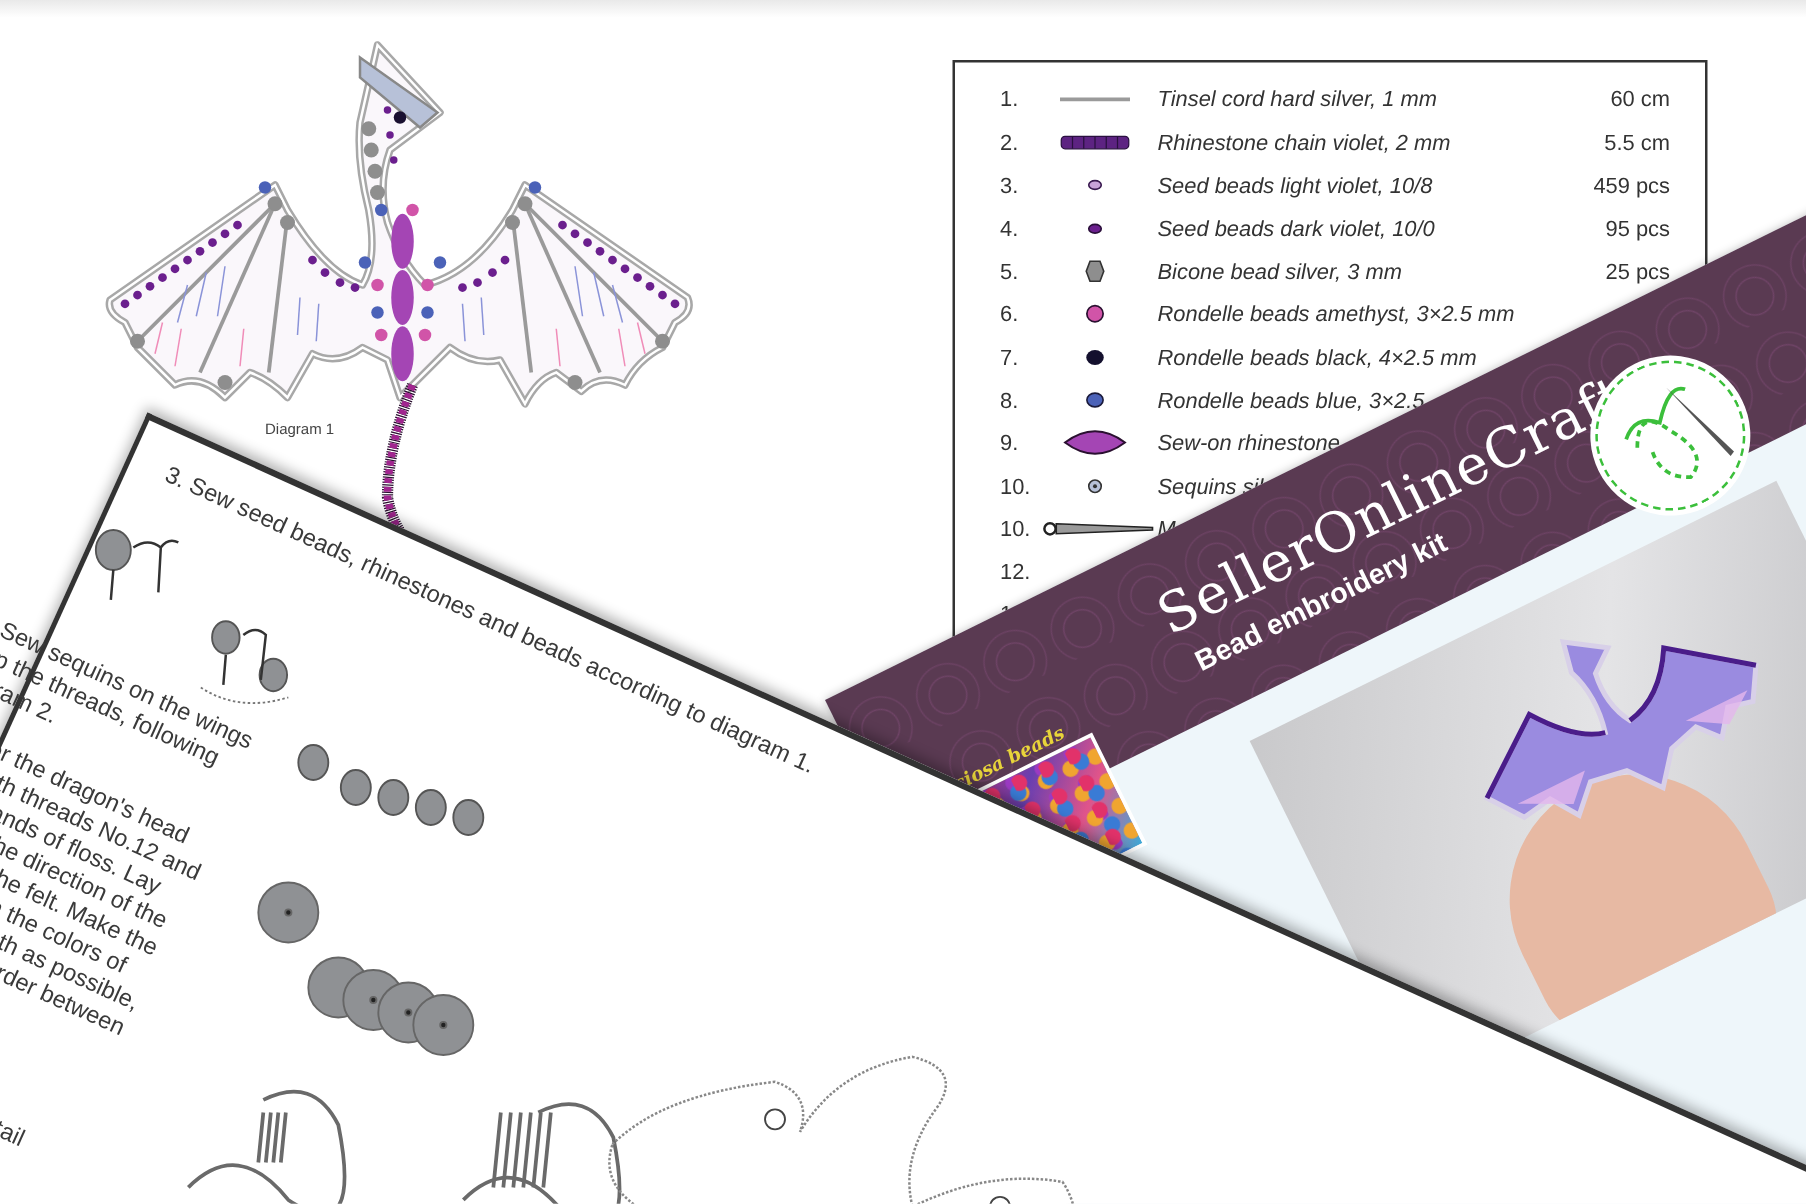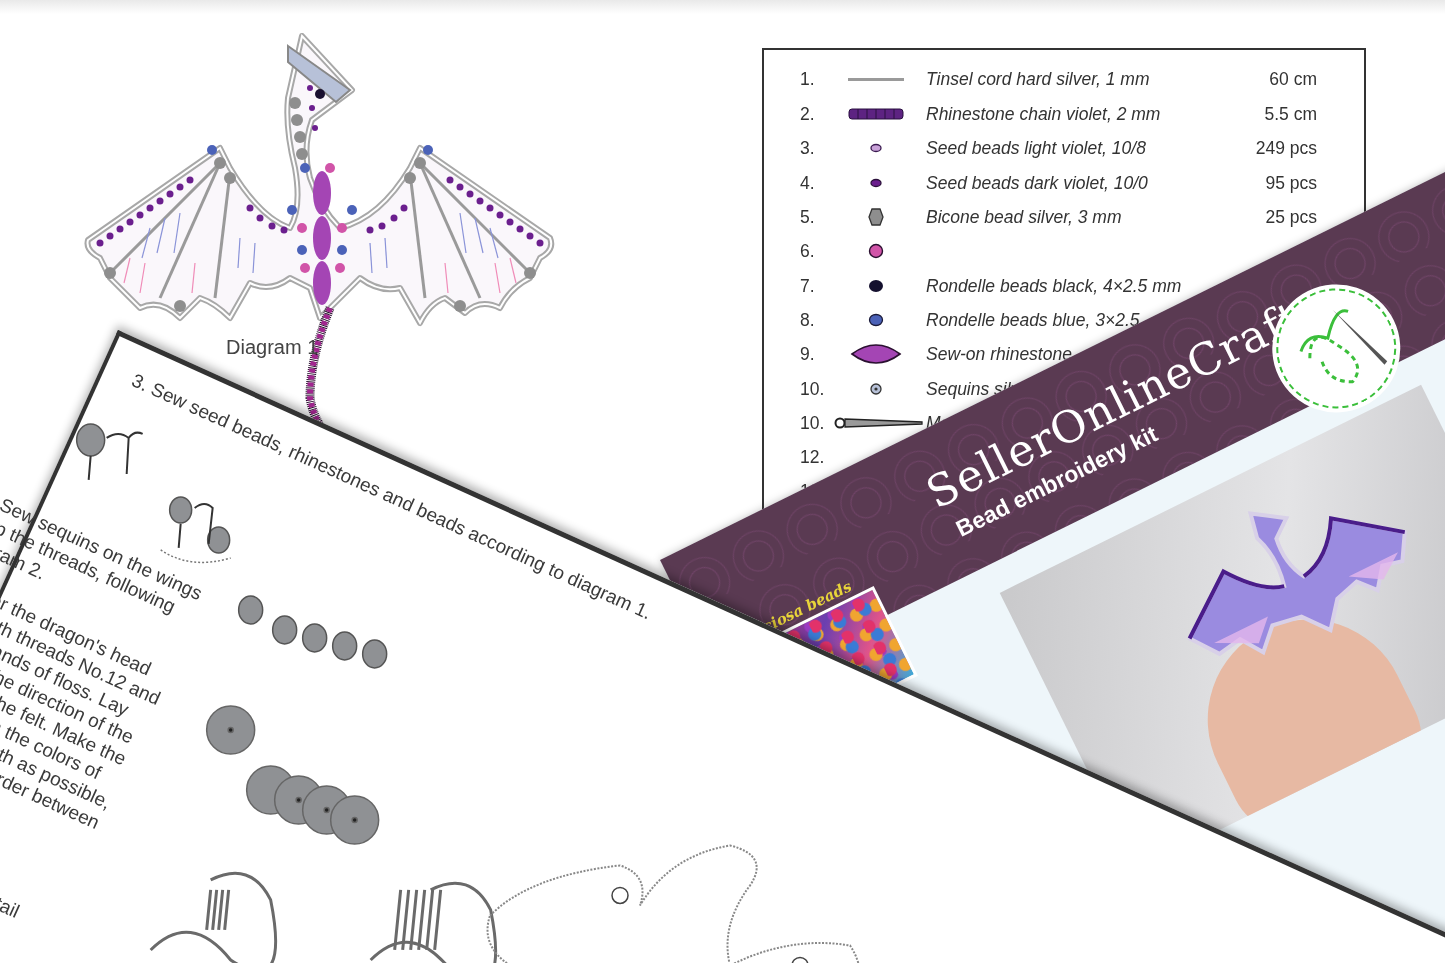--- a/index.html
+++ b/index.html
@@ -4,31 +4,31 @@
 <style>
   * { box-sizing: border-box; margin: 0; padding: 0; }
   html, body { width: 1445px; height: 963px; overflow: hidden; background: #ffffff; }
   body { position: relative; font-family: "Liberation Sans", sans-serif; }
 
   .topfade { position: absolute; left: 0; top: 0; width: 1445px; height: 14px;
     background: linear-gradient(#e9e9e9, #ffffff); }
 
   
   .diagram { position: absolute; left: 40px; top: 28px; width: 540px; height: 480px; }
-  .diagram-caption { position: absolute; left: 186px; top: 308px; font-size: 20px; color: #444; }
+  .diagram-caption { position: absolute; left: 172px; top: 308px; font-size: 12px; color: #444; }
 
   
   .materials { position: absolute; left: 762px; top: 48px; width: 604px; height: 472px;
     border: 2px solid #333; background: #fff; }
   .mat-row { position: absolute; left: 0; width: 600px; height: 34px; display: flex; align-items: center;
     font-size: 17.5px; color: #333; }
   .mat-num { position: absolute; left: 36px; width: 40px; }
   .mat-icon { position: absolute; left: 82px; width: 60px; height: 24px; display: flex; align-items: center; justify-content: center; }
   .mat-name { position: absolute; left: 162px; white-space: nowrap; font-style: italic; }
-  .mat-qty { position: absolute; right: 47px; text-align: right; white-space: nowrap; }
+  .mat-qty { position: absolute; right: 28px; text-align: right; white-space: nowrap; }
 
   
   .card { position: absolute; left: 660px; top: 560px; width: 1100px; height: 720px;
     transform-origin: 0 0; transform: rotate(-26.3deg); background: #eef6fa; box-shadow: 0 0 8px rgba(0,0,0,.25); }
   .card-banner { position: absolute; left: 0; top: 0; width: 1100px; height: 150px; background: #5a3a52;
     background-image:
       radial-gradient(circle at 30px 40px, transparent 14px, rgba(160,90,150,.35) 15px, transparent 16px),
       radial-gradient(circle at 30px 40px, transparent 24px, rgba(160,90,150,.3) 25px, transparent 26px);
     background-size: 60px 60px; }
   .brand-title { position: absolute; left: 270px; top: 36px; font-family: "DejaVu Serif", serif;
@@ -208,21 +208,21 @@
     <span class="mat-qty">5.5 cm</span>
   </div>
   <div class="mat-row" style="top:81px">
     <span class="mat-num">3.</span>
     <span class="mat-icon">
         <svg width="12" height="10">
           <ellipse cx="6" cy="5" rx="5" ry="3.5" fill="#c9a2d9" stroke="#3a1a50" stroke-width="1.3"></ellipse>
         </svg>
       </span>
     <span class="mat-name">Seed beads light violet, 10/8</span>
-    <span class="mat-qty">249 pcs</span>
+    <span class="mat-qty">459 pcs</span>
   </div>
   <div class="mat-row" style="top:116px">
     <span class="mat-num">4.</span>
     <span class="mat-icon">
         <svg width="12" height="10">
           <ellipse cx="6" cy="5" rx="5" ry="3.5" fill="#6b1f8e" stroke="#2a0f3a" stroke-width="1.3"></ellipse>
         </svg>
       </span>
     <span class="mat-name">Seed beads dark violet, 10/0</span>
     <span class="mat-qty">95 pcs</span>
@@ -237,20 +237,21 @@
     <span class="mat-name">Bicone bead silver, 3 mm</span>
     <span class="mat-qty">25 pcs</span>
   </div>
   <div class="mat-row" style="top:184px">
     <span class="mat-num">6.</span>
     <span class="mat-icon">
         <svg width="16" height="16">
           <circle cx="8" cy="8" r="6.5" fill="#d154a8" stroke="#2a1030" stroke-width="1.4"></circle>
         </svg>
       </span>
+    <span class="mat-name">Rondelle beads amethyst, 3×2.5 mm</span>
     <span class="mat-qty">8</span>
   </div>
   <div class="mat-row" style="top:219px">
     <span class="mat-num">7.</span>
     <span class="mat-icon">
         <svg width="16" height="14">
           <ellipse cx="8" cy="7" rx="7" ry="6" fill="#14102e"></ellipse>
         </svg>
       </span>
     <span class="mat-name">Rondelle beads black, 4×2.5 mm</span>

